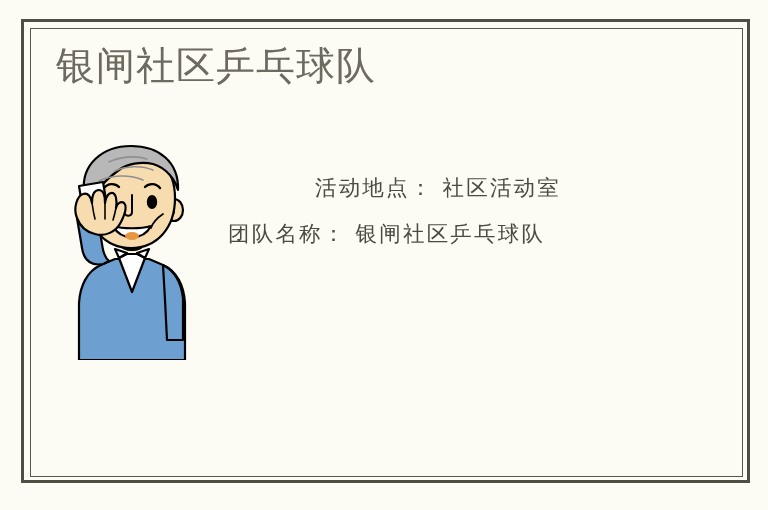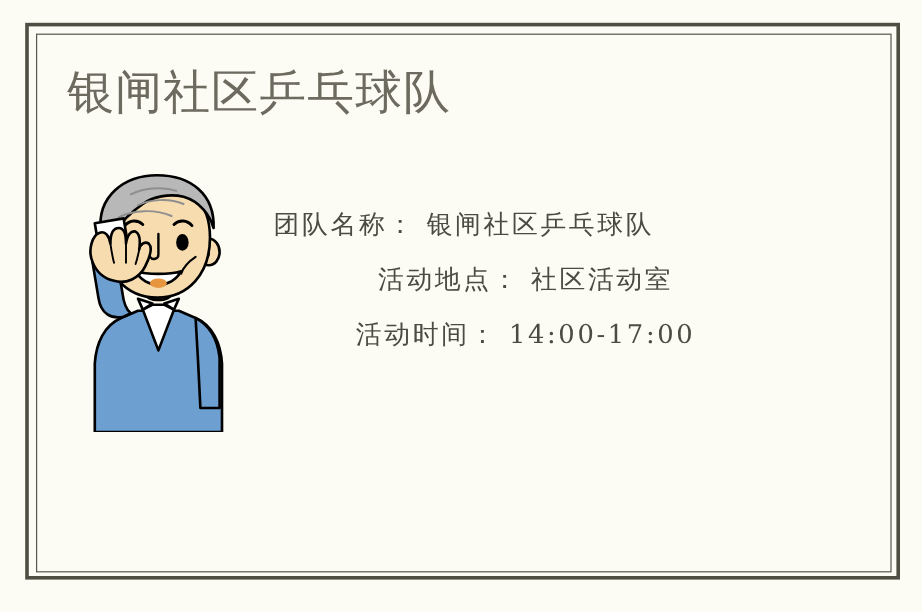--- a/index.html
+++ b/index.html
@@ -38,21 +38,21 @@
     width: 713px;
     height: 449px;
     border: 1px solid #57574a;
     box-sizing: border-box;
   }
 
   
   .title {
     position: absolute;
     left: 56px;
-    top: 58px;
+    top: 46px;
     font-size: 39px;
     line-height: 1.05;
     letter-spacing: 1px;
     color: #6d6a5f;
     font-family: "Liberation Sans", "DejaVu Sans", sans-serif;
     white-space: nowrap;
   }
 
   
   .illustration {
@@ -148,18 +148,17 @@
                  C60 63 64 61 67 63 C70 66 68 74 64 82
                  C59 92 48 97 38 94 C29 92 23 86 20 78 Z" fill="#f7dcb0"></path>
         <path d="M35 63 C36 70 37 75 38 79" fill="none" stroke-width="1.6"></path>
         <path d="M48 63 C48 70 48 75 48 79" fill="none" stroke-width="1.6"></path>
         <path d="M59 68 C58 73 57 77 56 80" fill="none" stroke-width="1.6"></path>
       </g>
     </svg>
   </div>
 
   <div class="info">
+    <div class="info-row r-center">活动地点： 社区活动室</div>
     <div class="info-row r-left">团队名称： 银闸社区乒乓球队</div>
-    <div class="info-row r-center">活动地点： 社区活动室</div>
-    <div class="info-row r-center">活动时间： 14:00-17:00</div>
   </div>
 
 </div>
 
 </body></html>

